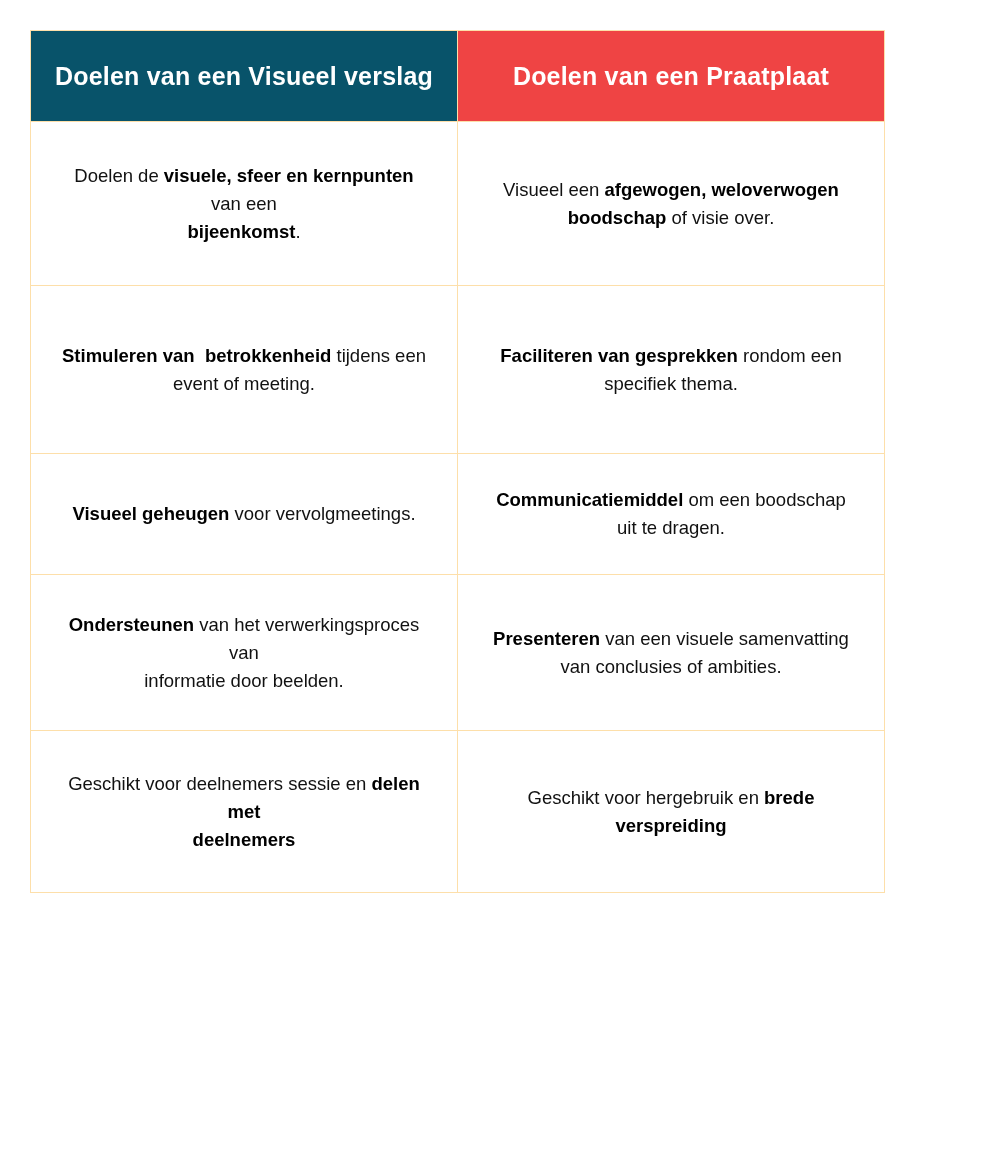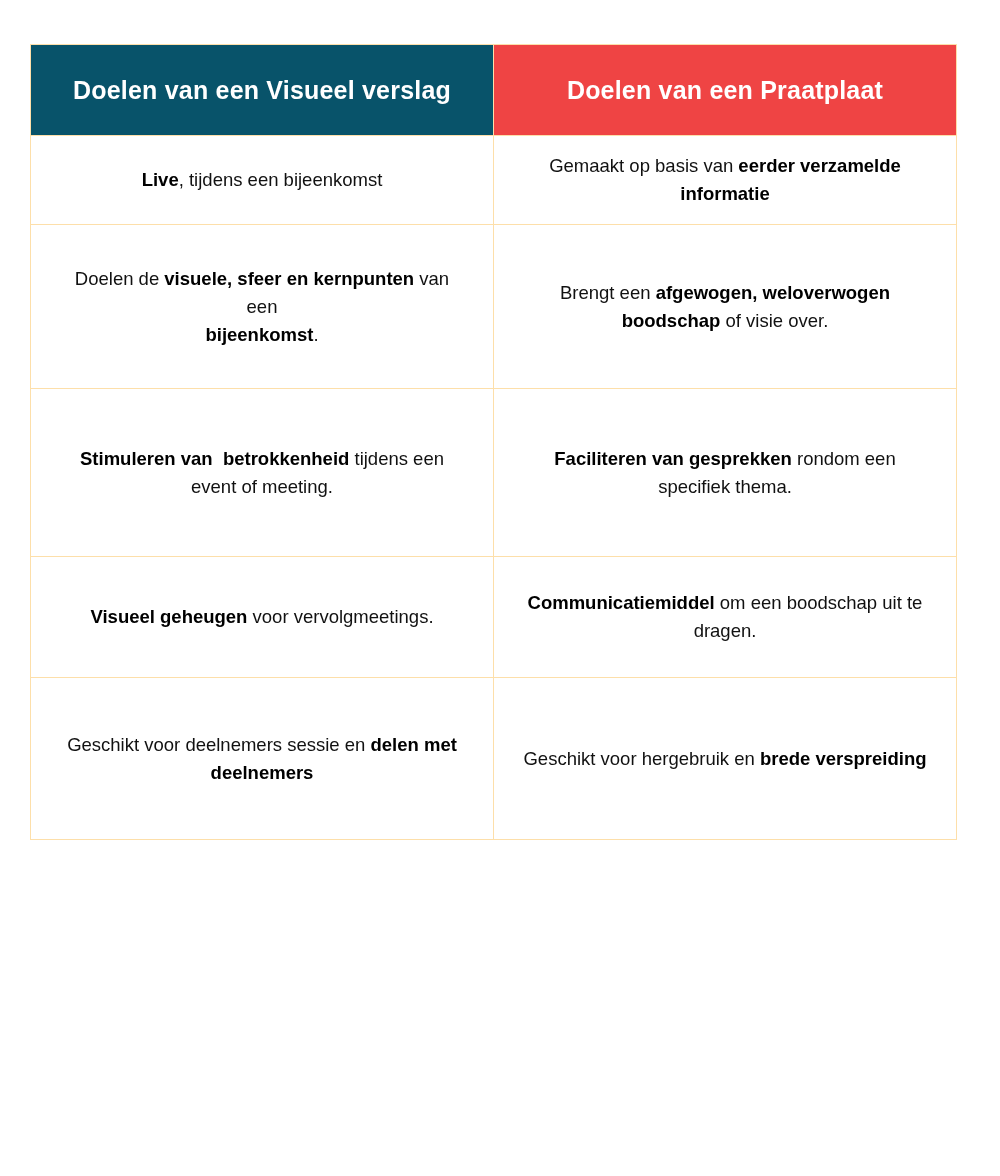--- a/index.html
+++ b/index.html
@@ -1,50 +1,50 @@
 <!DOCTYPE html>
 <html><head>
 <meta charset="utf-8">
 <style>
   html, body { margin: 0; padding: 0; background: #ffffff; }
   body { width: 1000px; height: 1176px; position: relative; font-family: "Liberation Sans", "DejaVu Sans", sans-serif; }
-  .tbl { position: absolute; left: 30px; top: 44px; width: 927px; border-collapse: collapse; table-layout: fixed; }
+  .tbl { position: absolute; left: 30px; top: 30px; width: 855px; border-collapse: collapse; table-layout: fixed; }
   .tbl th, .tbl td { border: 1.5px solid #fddfaa; text-align: center; vertical-align: middle; padding: 0 26px; }
   .tbl th { height: 90px; color: #ffffff; font-weight: bold; font-size: 25px; padding: 0 10px; letter-spacing: 0.2px; }
   .tbl th.col-a { background: #08536a; }
   .tbl th.col-b { background: #ef4444; }
   .tbl td { font-size: 18.5px; line-height: 28px; color: #111111; }
   .tbl td b { font-weight: bold; color: #000000; }
   .seg { white-space: pre-wrap; }
 </style>
 </head>
 <body>
 
 <table class="tbl">
   <thead>
     <tr>
       <th class="col-a">Doelen van een Visueel verslag</th>
       <th class="col-b">Doelen van een Praatplaat</th>
     </tr>
   </thead>
   <tbody id="tbody">
-    <tr style="height: 89px;">
-        <td><b class="seg">Live</b><span class="seg">, tijdens een bijeenkomst</span></td>
-        <td><span class="seg">Gemaakt op basis van </span><b class="seg">eerder verzamelde informatie</b></td>
-      </tr>
     <tr style="height: 164px;">
         <td><span class="seg">Doelen de </span><b class="seg">visuele, sfeer en kernpunten</b><span class="seg"> van een</span><br><b class="seg">bijeenkomst</b><span class="seg">.</span></td>
-        <td><span class="seg">Brengt een </span><b class="seg">afgewogen, weloverwogen boodschap</b><span class="seg"> of visie over.</span></td>
+        <td><span class="seg">Visueel een </span><b class="seg">afgewogen, weloverwogen boodschap</b><span class="seg"> of visie over.</span></td>
       </tr>
     <tr style="height: 168px; margin-top: 24px;">
         <td><b class="seg">Stimuleren van  betrokkenheid</b><span class="seg"> tijdens een event of meeting.</span></td>
         <td><b class="seg">Faciliteren van gesprekken</b><span class="seg"> rondom een specifiek thema.</span></td>
       </tr>
     <tr style="height: 121px; padding-left: 30px;">
         <td><b class="seg">Visueel geheugen</b><span class="seg"> voor vervolgmeetings.</span></td>
         <td><b class="seg">Communicatiemiddel</b><span class="seg"> om een boodschap uit te dragen.</span></td>
       </tr>
+    <tr style="height: 156px;">
+        <td><b class="seg">Ondersteunen</b><span class="seg"> van het verwerkingsproces van</span><br><span class="seg">informatie door beelden.</span></td>
+        <td><b class="seg">Presenteren</b><span class="seg"> van een visuele samenvatting van conclusies of ambities.</span></td>
+      </tr>
     <tr style="height: 162px;">
         <td><span class="seg">Geschikt voor deelnemers sessie en </span><b class="seg">delen met</b><br><b class="seg">deelnemers</b></td>
         <td><span class="seg">Geschikt voor hergebruik en </span><b class="seg">brede verspreiding</b></td>
       </tr>
   </tbody>
 </table>
 
 </body></html>

